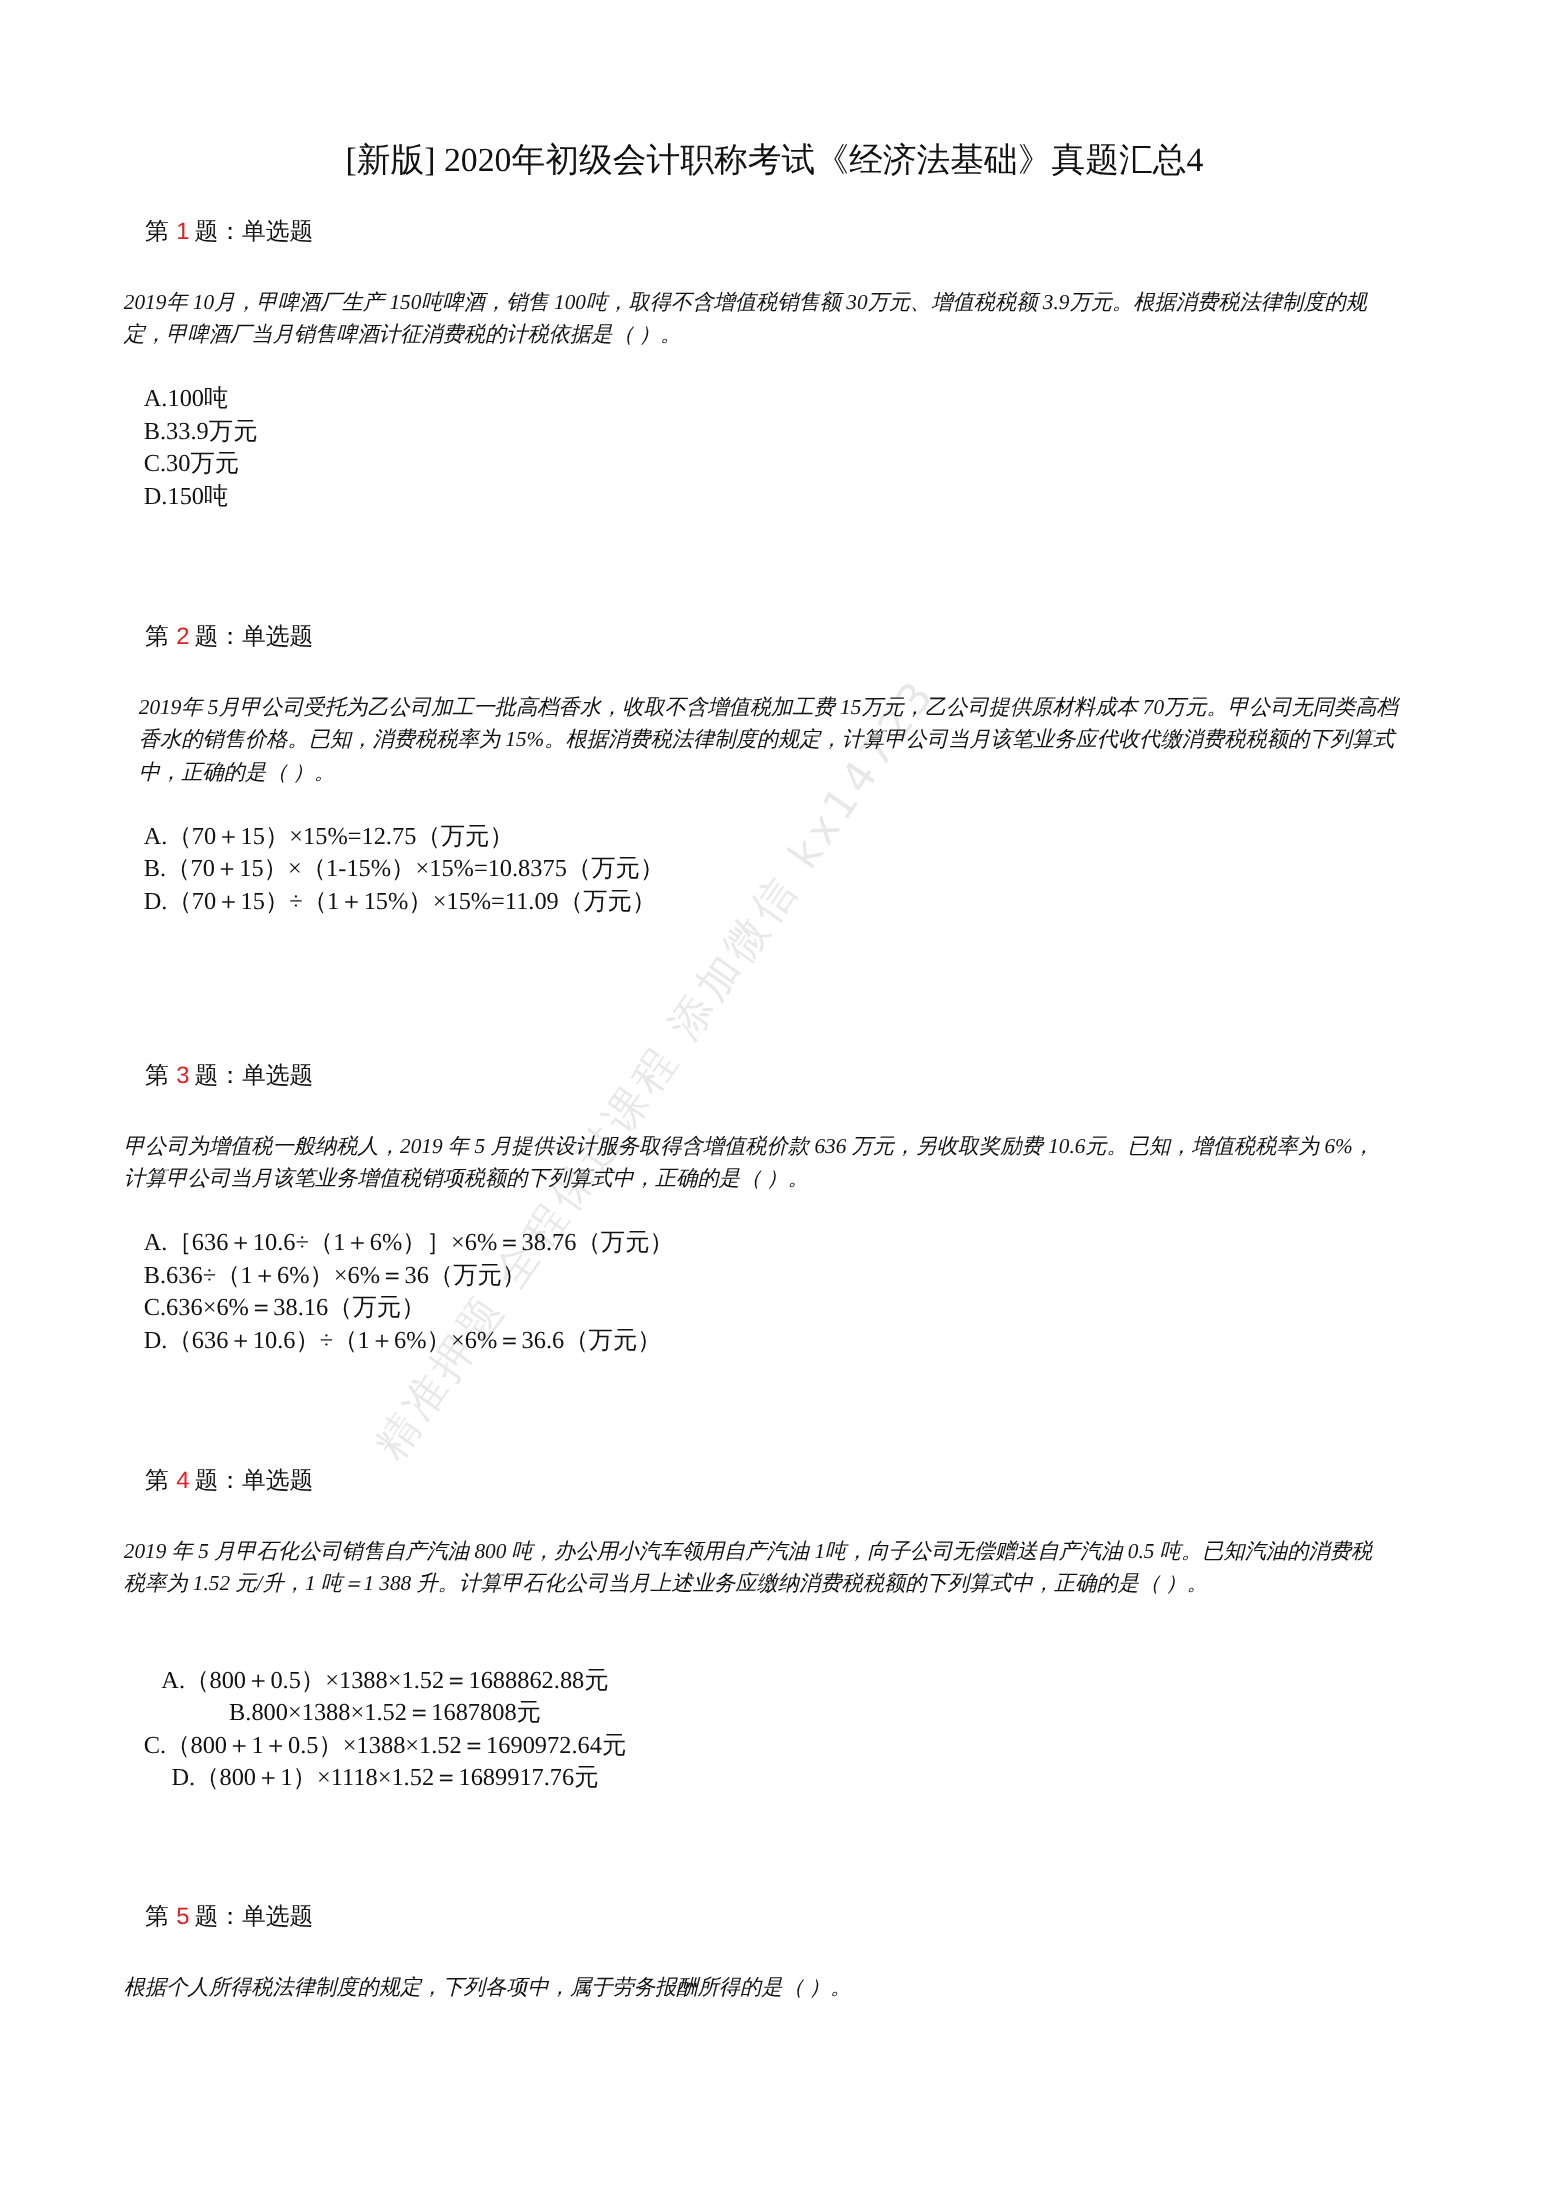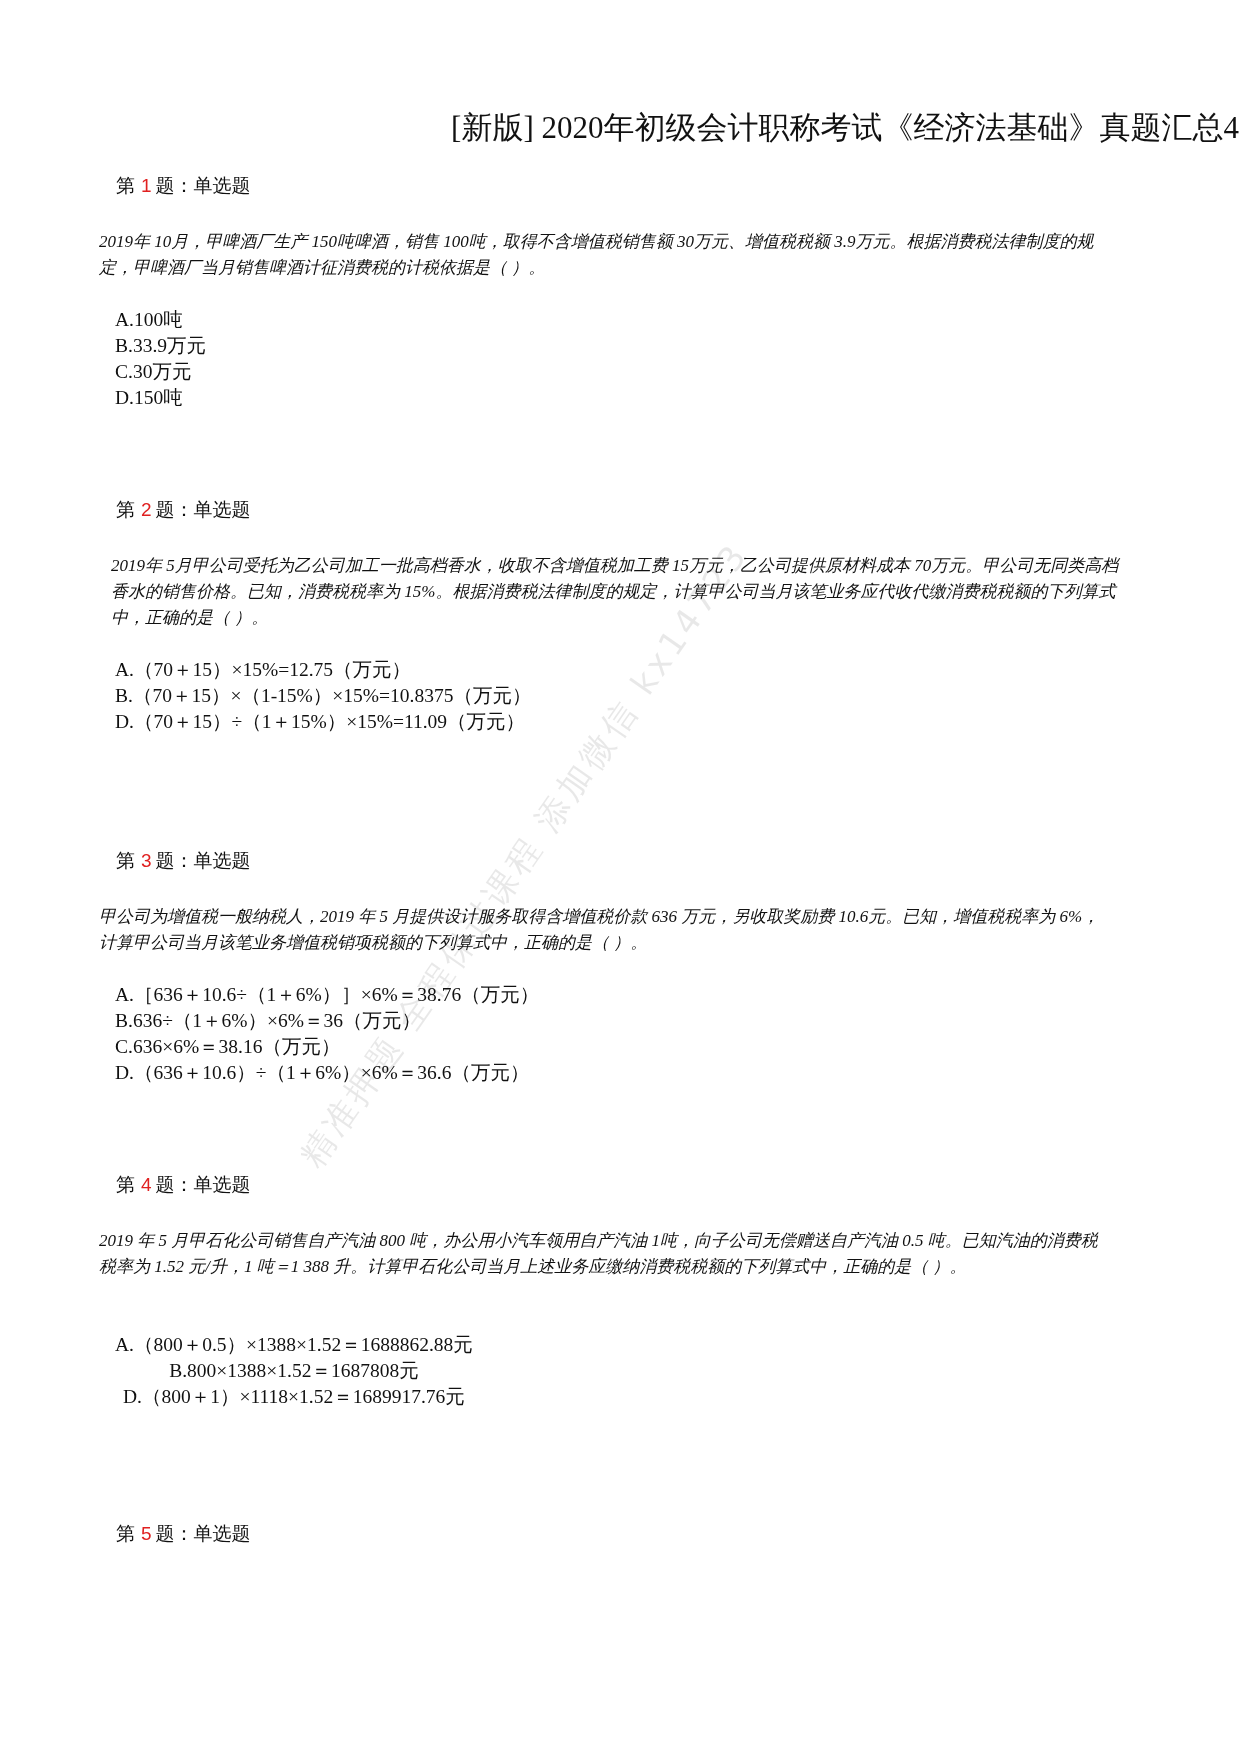--- a/index.html
+++ b/index.html
@@ -19,22 +19,22 @@
       position: absolute;
       left: 0; top: 0;
       width: 1239px;
       height: 1753px;
     }
     .doc-title {
       position: absolute;
       top: 113px;
       left: 0;
       width: 1239px;
-      text-align: right;
-      font-size: 31px;
+      text-align: center;
+      font-size: 27px;
       line-height: 30px;
       letter-spacing: 0px;
     }
     .q-header {
       position: absolute;
       left: 116px;
       font-size: 19px;
       line-height: 24px;
       font-family: "DejaVu Sans", "Liberation Sans", sans-serif;
       font-weight: normal;
@@ -113,21 +113,23 @@
     <div>D.（636＋10.6）÷（1＋6%）×6%＝36.6（万元）</div>
   </div>
 
   <div class="q-header" style="top:1172px;">
     <span>第</span><span class="num">4</span><span>题：单选题</span>
   </div>
   <div class="q-stem" style="top:1228px;">2019 年  5 月甲石化公司销售自产汽油  800 吨，办公用小汽车领用自产汽油  1吨，向子公司无偿赠送自产汽油  0.5 吨。已知汽油的消费税税率为  1.52 元/升，1 吨＝1 388 升。计算甲石化公司当月上述业务应缴纳消费税税额的下列算式中，正确的是（  ）。</div>
   <div class="q-options" style="top:1332px;text-align:center;">
     <div>A.（800＋0.5）×1388×1.52＝1688862.88元</div>
     <div>B.800×1388×1.52＝1687808元</div>
+    <div>C.（800＋1＋0.5）×1388×1.52＝1690972.64元</div>
     <div>D.（800＋1）×1118×1.52＝1689917.76元</div>
   </div>
 
   <div class="q-header" style="top:1521px;">
     <span>第</span><span class="num">5</span><span>题：单选题</span>
   </div>
+  <div class="q-stem" style="top:1577px;">根据个人所得税法律制度的规定，下列各项中，属于劳务报酬所得的是（  ）。</div>
 
   <div class="watermark">精准押题 全程保过课程 添加微信 kx14723</div>
 </div>
 
 </body></html>

